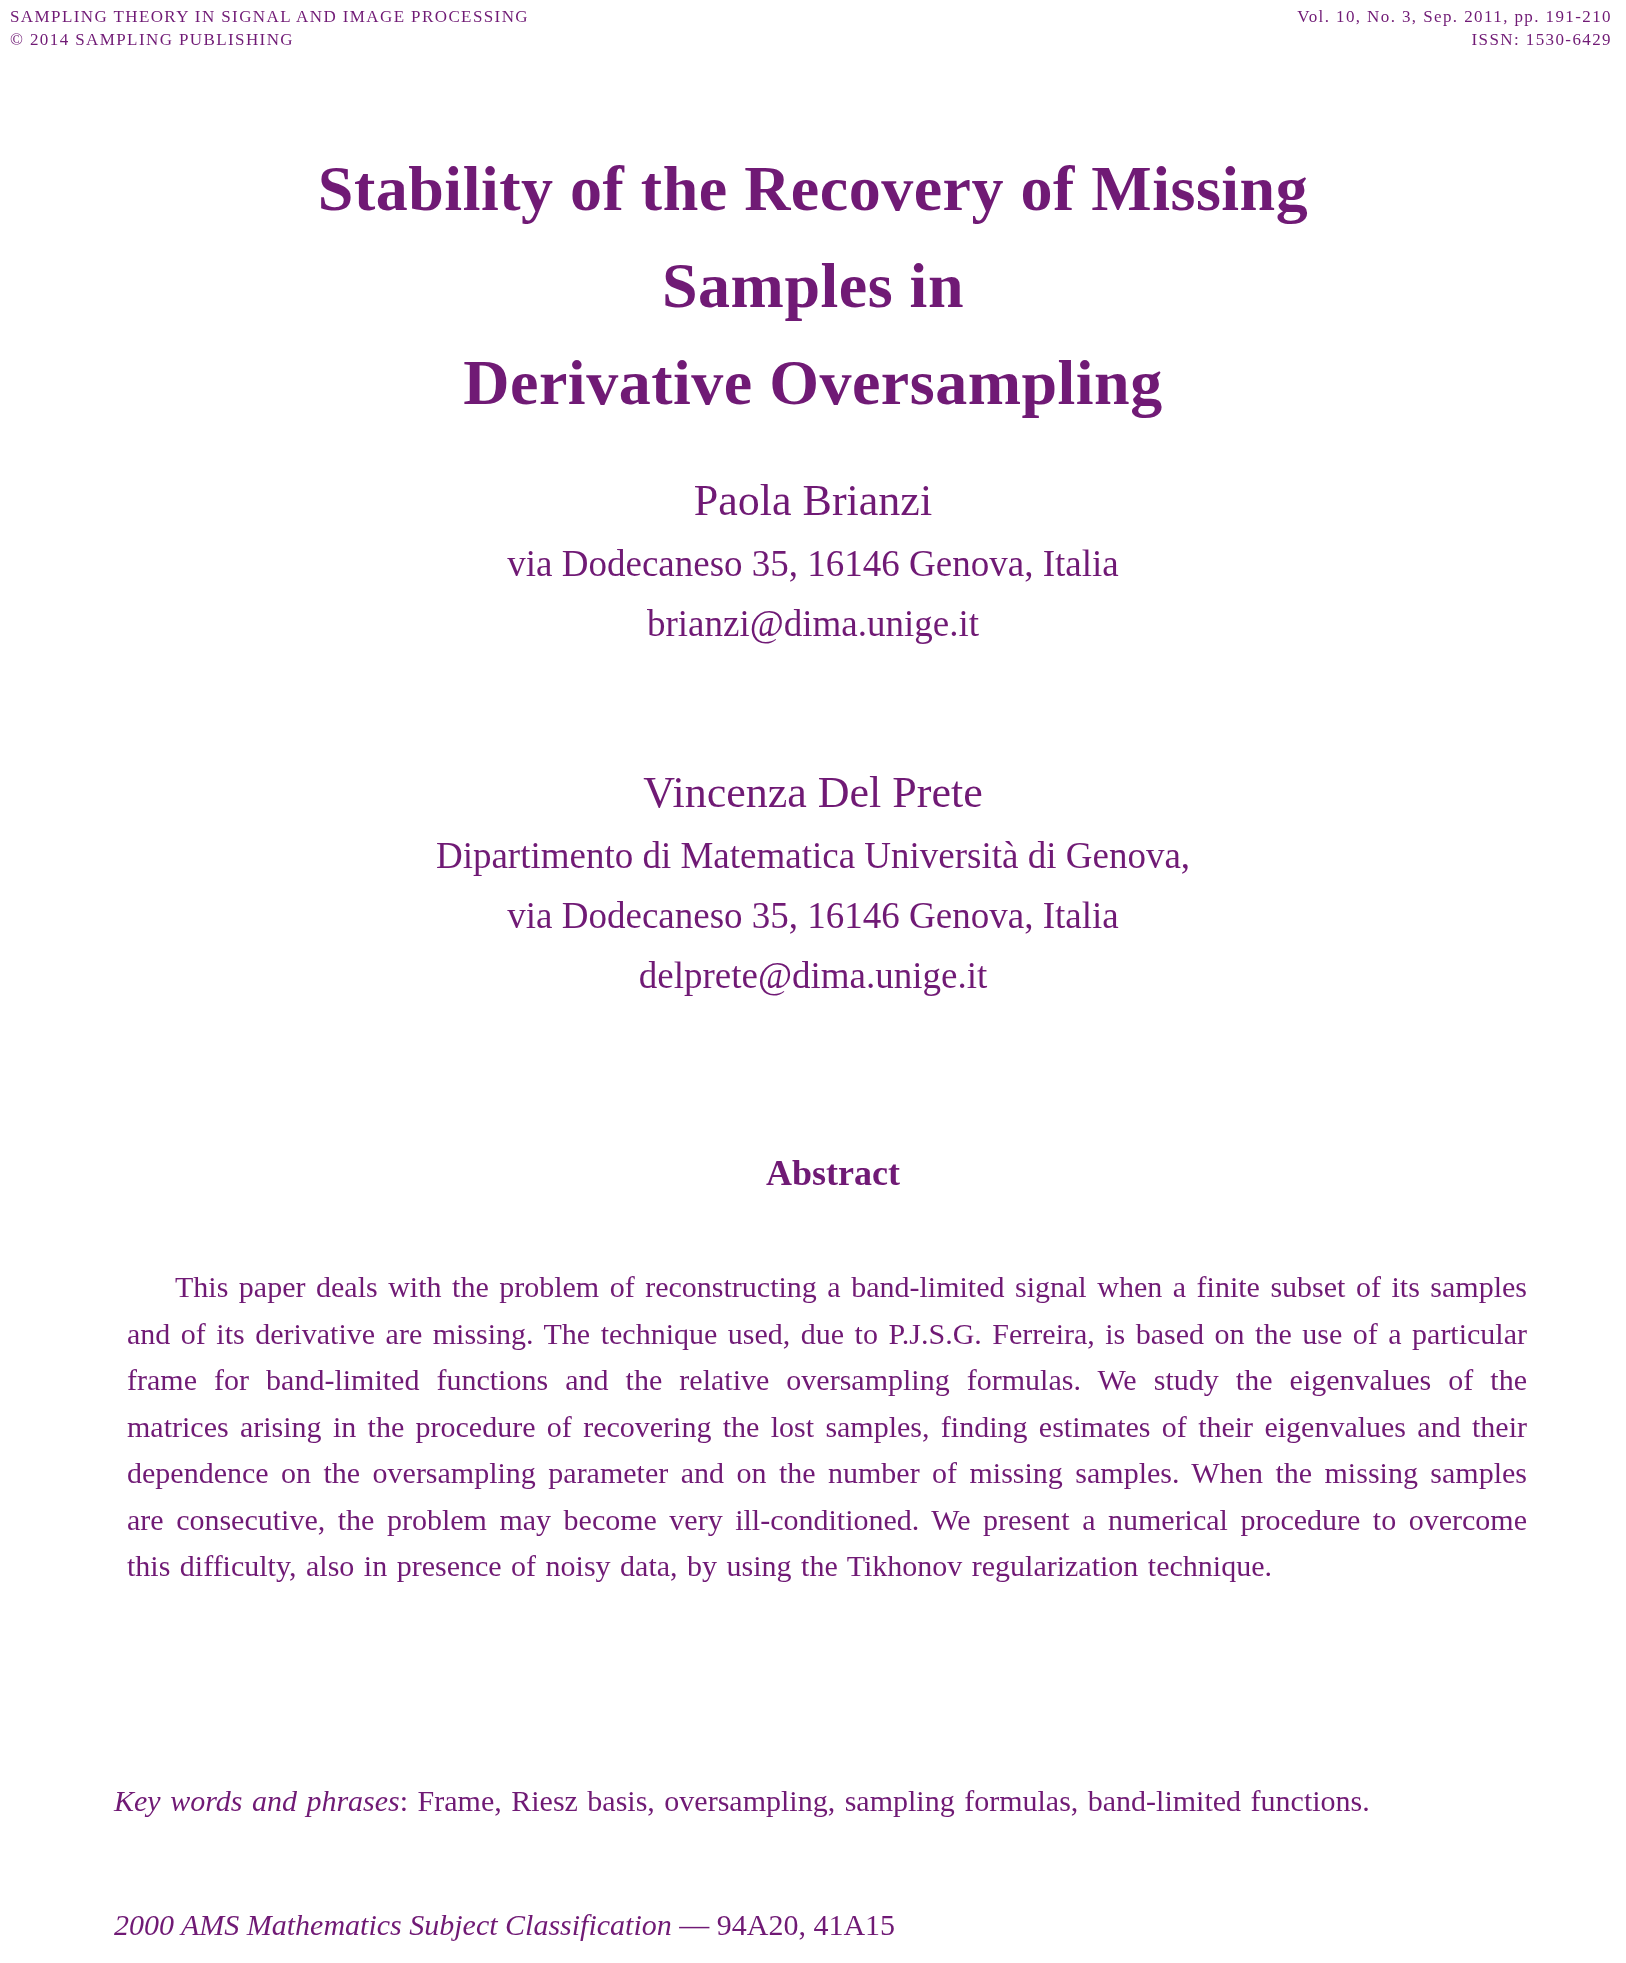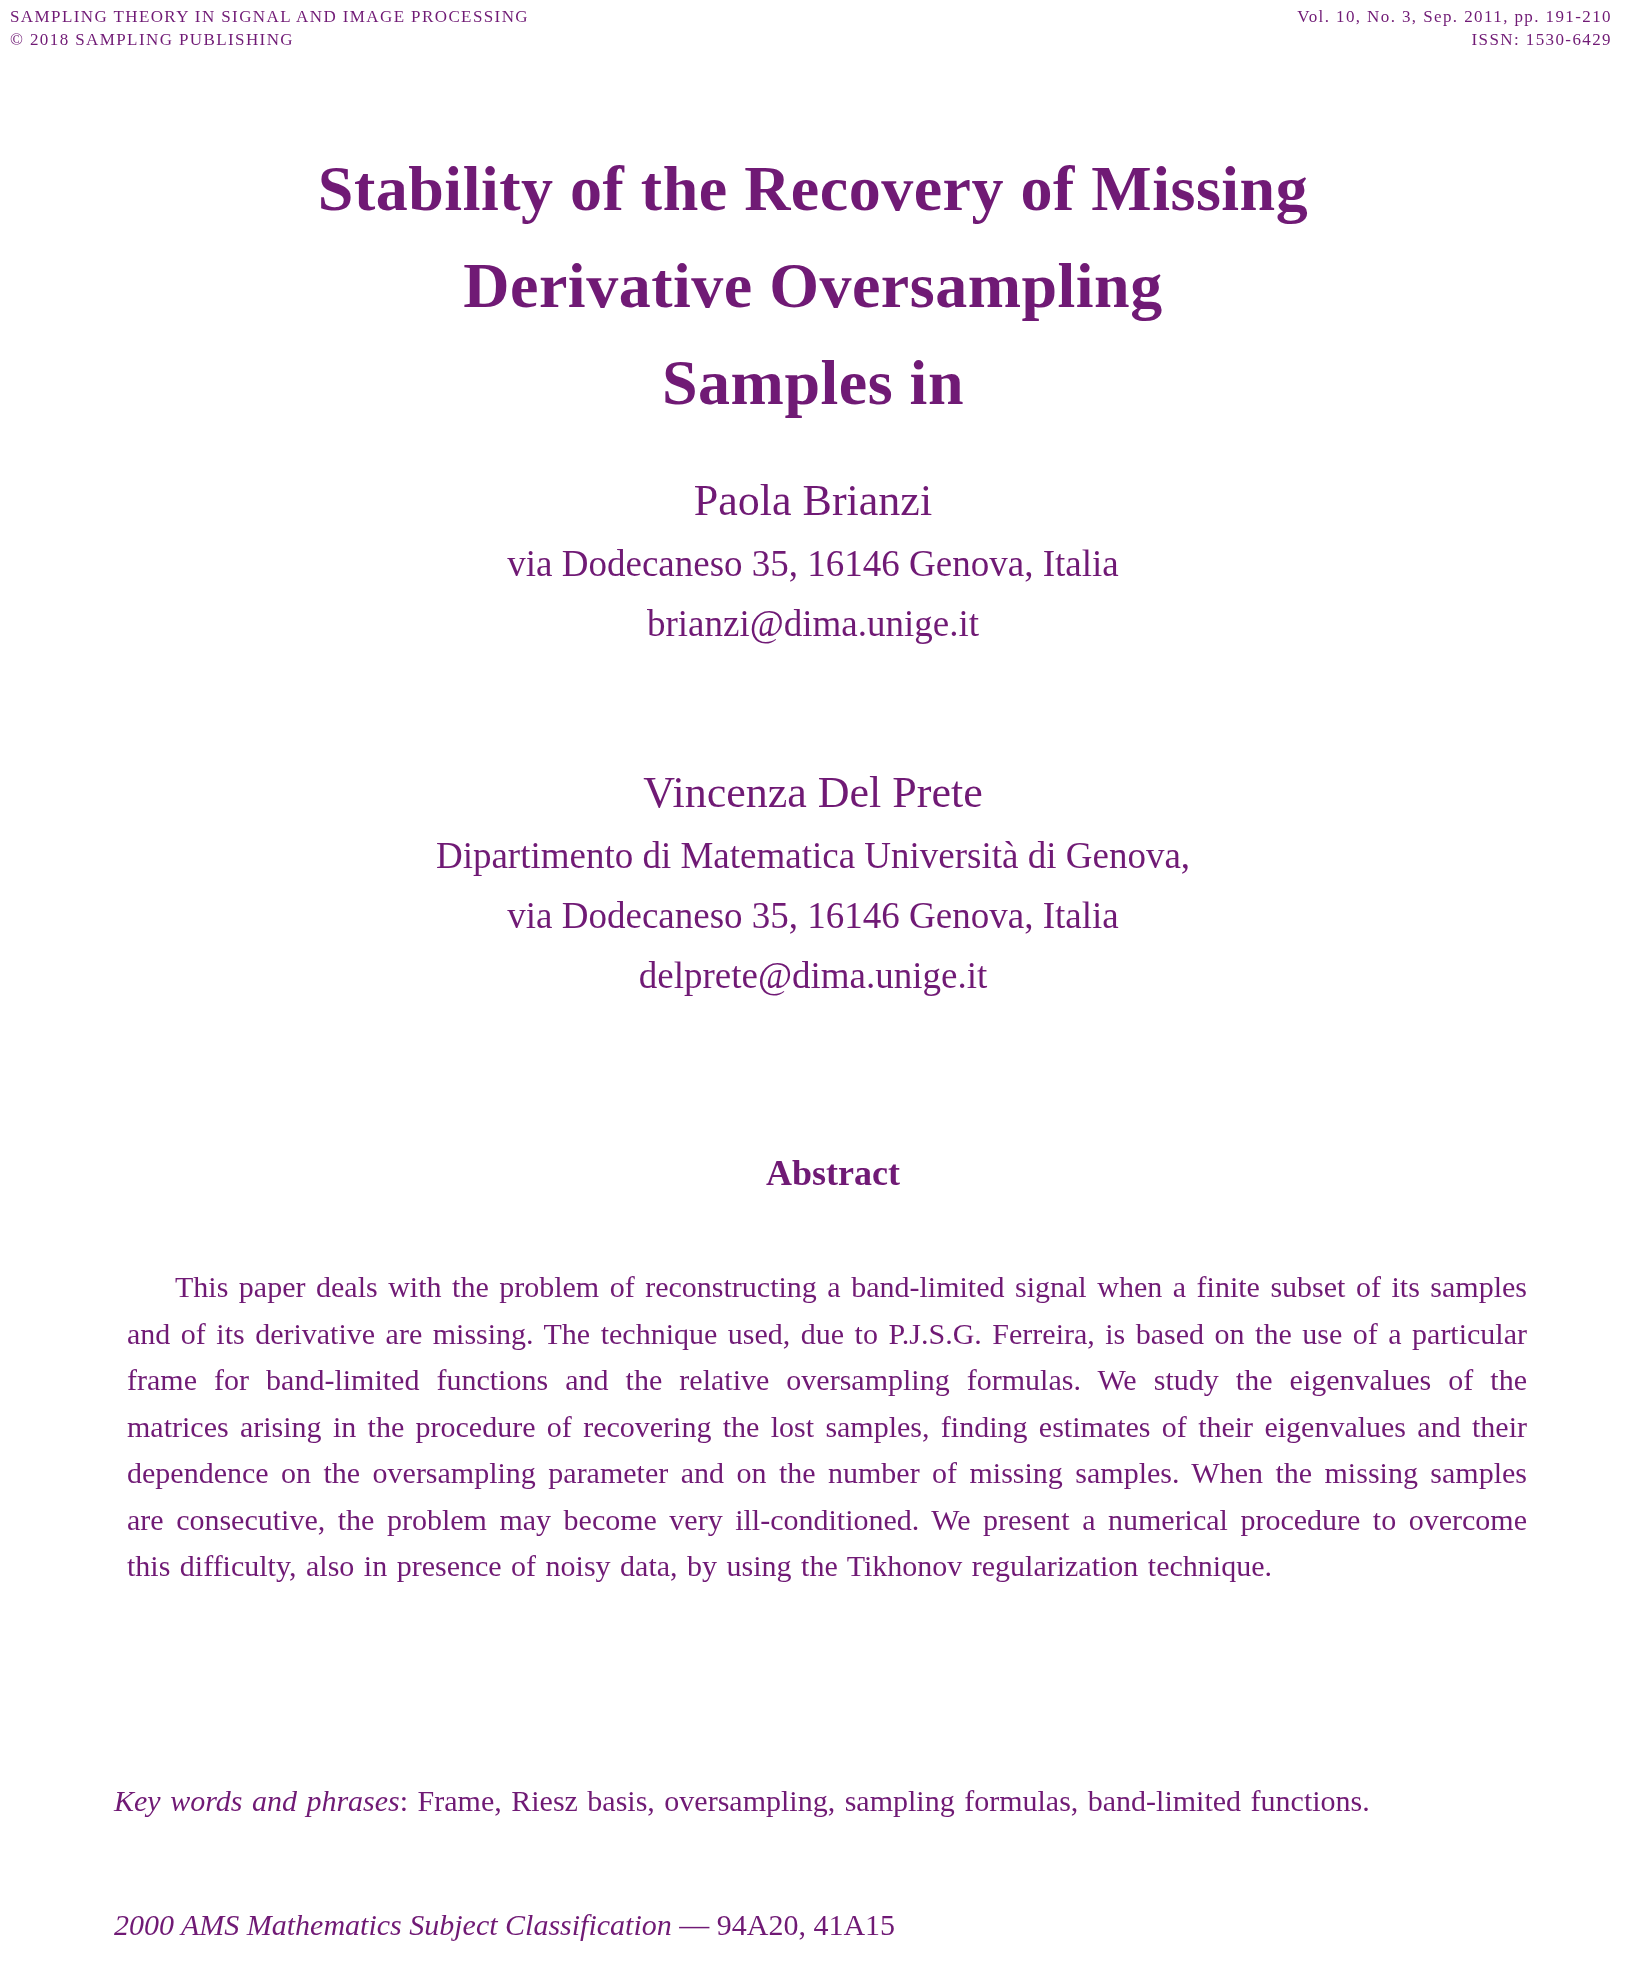--- a/index.html
+++ b/index.html
@@ -114,32 +114,32 @@
   .classification .cls-label { font-style: italic; text-align: center; }
 </style>
 </head>
 <body>
 
 <div class="page">
 
   <div class="journal-header">
     <div class="left">
       <div>SAMPLING THEORY IN SIGNAL AND IMAGE PROCESSING</div>
-      <div>© 2018 SAMPLING PUBLISHING</div>
+      <div>© 2014 SAMPLING PUBLISHING</div>
     </div>
     <div class="right">
       <div>Vol. 10, No. 3, Sep. 2011, pp. 191-210</div>
       <div>ISSN: 1530-6429</div>
     </div>
   </div>
 
   <div class="paper-title">
     <div>Stability of the Recovery of Missing</div>
+    <div>Samples in</div>
     <div>Derivative Oversampling</div>
-    <div>Samples in</div>
   </div>
 
   <div class="author-block author-1">
     <div class="author-name">Paola Brianzi</div>
     <div class="author-line">via Dodecaneso 35, 16146 Genova, Italia</div>
     <div class="author-line">brianzi@dima.unige.it</div>
   </div>
 
   <div class="author-block author-2">
     <div class="author-name">Vincenza Del Prete</div>

